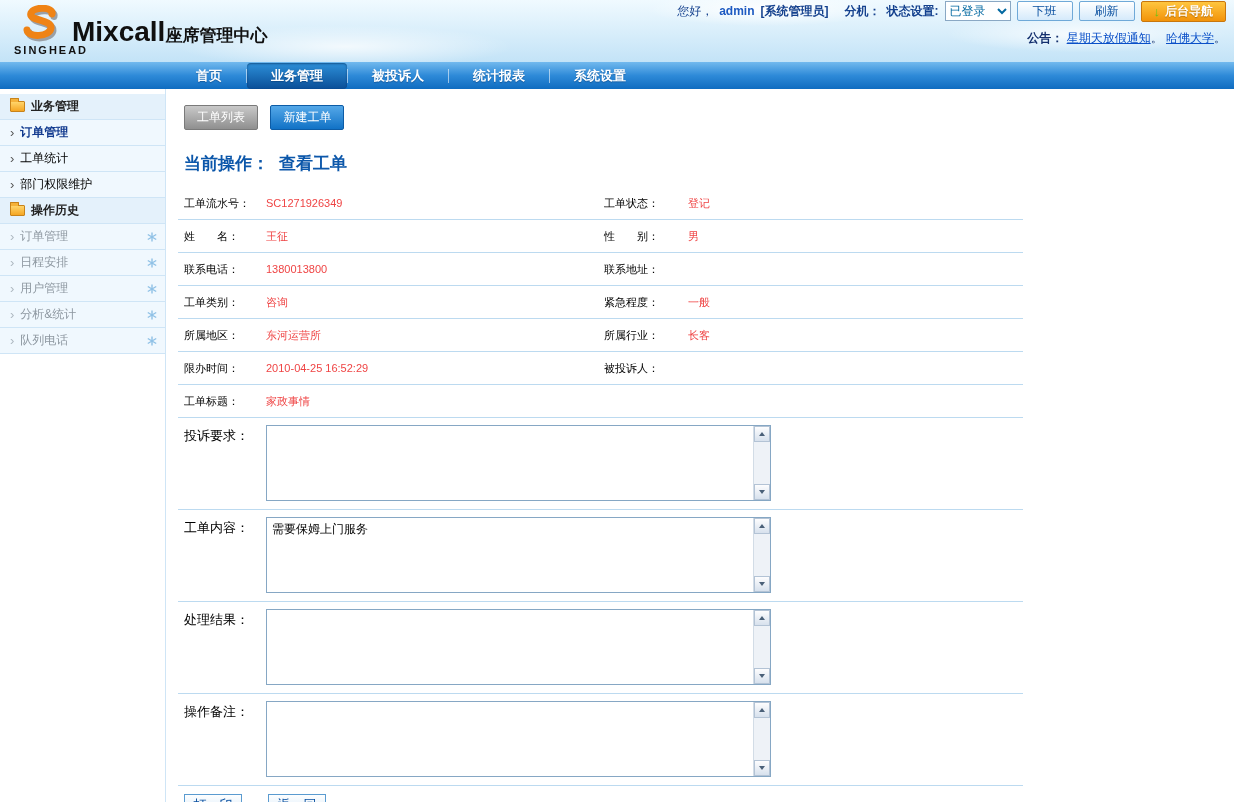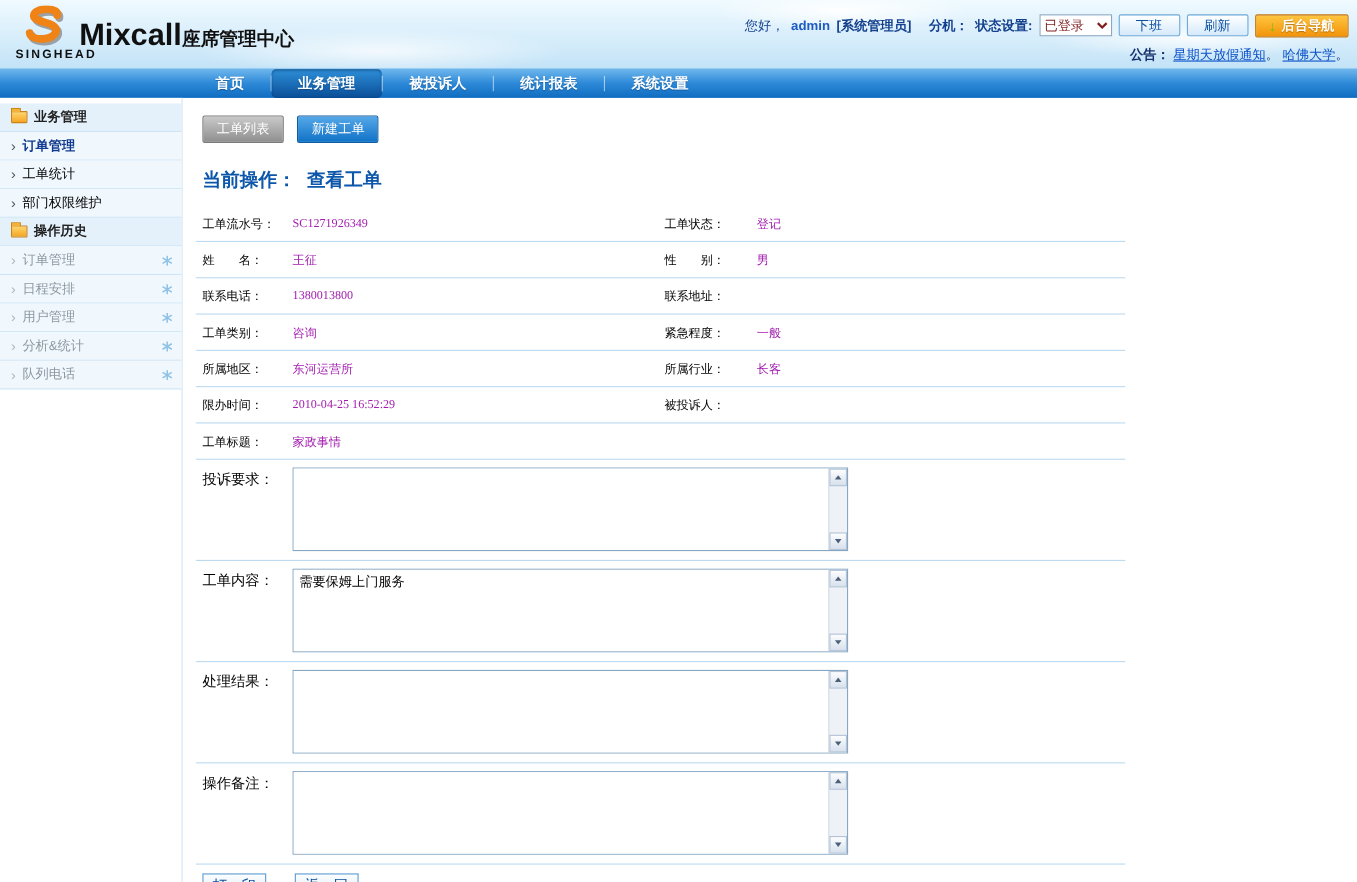--- a/index.html
+++ b/index.html
@@ -16,26 +16,26 @@
       linear-gradient(#f0faff, #c3e3f7);
   }
   .brand{ position:absolute; left:14px; top:2px; display:flex; align-items:flex-start; }
   .logo-box{ width:52px; text-align:center; }
   .logo-s{ display:block; margin:3px auto 0; }
   .logo-word{ font-size:11px; font-weight:bold; letter-spacing:2px; color:#111; margin-top:1px; }
   .app-title{ margin-left:6px; margin-top:14px; white-space:nowrap; }
   .app-title .t1{ font-size:28px; font-weight:bold; color:#101010; }
   .app-title .t2{ font-size:17px; font-weight:bold; color:#101010; }
 
-  .userbar{ position:absolute; right:8px; top:12px; text-align:right; }
+  .userbar{ position:absolute; right:8px; top:0; text-align:right; }
   .urow1{ display:flex; align-items:center; justify-content:flex-end; gap:6px; height:22px; font-size:12px; color:#14418e; }
   .urow1 .b{ font-weight:bold; }
   .uname{ color:#1d5ac2; font-weight:bold; text-decoration:none; }
   .gap-l{ margin-left:10px; }
-  .status-select{ width:66px; height:20px; font-size:12px; border:1px solid #8aa8c4; background:#fff; color:#7f1d1d; }
+  .status-select{ width:66px; height:20px; font-size:12px; border:1px solid #8aa8c4; background:#fff; color:#0369a1; }
   .hbtn{ min-width:56px; height:20px; font-size:12px; color:#0a50a0; text-align:center; line-height:18px;
          background:linear-gradient(#ffffff,#d5eafb); border:1px solid #6fa9d8; border-radius:2px; cursor:pointer; }
   .backend-btn{ height:21px; display:inline-flex; align-items:center; gap:5px; padding:0 12px; font-size:12px; font-weight:bold;
          color:#fff; background:linear-gradient(#ffc63f,#f2930a); border:1px solid #c8770e; border-radius:2px; cursor:pointer;
          text-shadow:0 1px 1px rgba(120,70,0,.5); }
   .dl-arrow{ color:#67c515; font-weight:bold; font-size:13px; line-height:1; text-shadow:none; }
   .urow2{ margin-top:8px; font-size:12px; color:#14306e; }
   .urow2 .nlabel{ font-weight:bold; color:#14306e; }
   .urow2 a{ color:#0b50c8; }
 
@@ -72,21 +72,21 @@
   .tbtn-gray{ background:linear-gradient(#c9c9c9,#8f8f8f); border:1px solid #7a7a7a; }
   .tbtn-blue{ background:linear-gradient(#55a8e8,#1172c6); border:1px solid #0d5ca6; }
   .breadcrumb{ margin:22px 0 12px 6px; font-size:17px; font-weight:bold; color:#0c57aa; }
   .breadcrumb .bval{ margin-left:10px; }
 
   .form{ width:845px; }
   .frow{ display:grid; grid-template-columns:82px 338px 84px 1fr; align-items:center; height:33px;
          border-bottom:1px solid #bcdaf0; padding-left:6px; font-size:11px; }
   .frow-full{ grid-template-columns:82px 1fr; }
   .flabel{ color:#000; white-space:nowrap; }
-  .fvalue{ color:#a21caf;font-family:Liberation Serif, serif; }
+  .fvalue{ color:#ef4444; }
 
   .ta-row{ display:flex; align-items:flex-start; padding:7px 0 8px 6px; border-bottom:1px solid #bcdaf0; }
   .ta-label{ width:82px; font-size:13px; padding-top:2px; flex:0 0 auto; }
   .ta-wrap{ position:relative; width:505px; height:76px; border:1px solid #86a7c4; background:#fff; }
   .ta-wrap textarea{ width:calc(100% - 17px); height:100%; border:none; outline:none; resize:none;
          font:12px "Liberation Sans","DejaVu Sans",sans-serif; padding:3px 5px; display:block; }
   .sb{ position:absolute; top:0; right:0; width:17px; height:100%; background:#eef2f7; border-left:1px solid #d2dce6;
        display:flex; flex-direction:column; justify-content:space-between; }
   .sb-btn{ height:16px; background:linear-gradient(#fdfdfe,#d7e1ed); border:1px solid #b3c3d5;
        display:flex; align-items:center; justify-content:center; cursor:pointer; }

